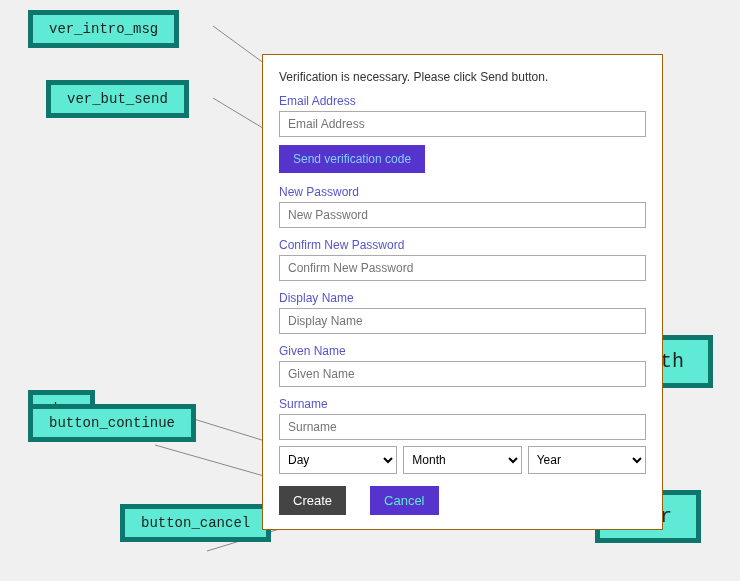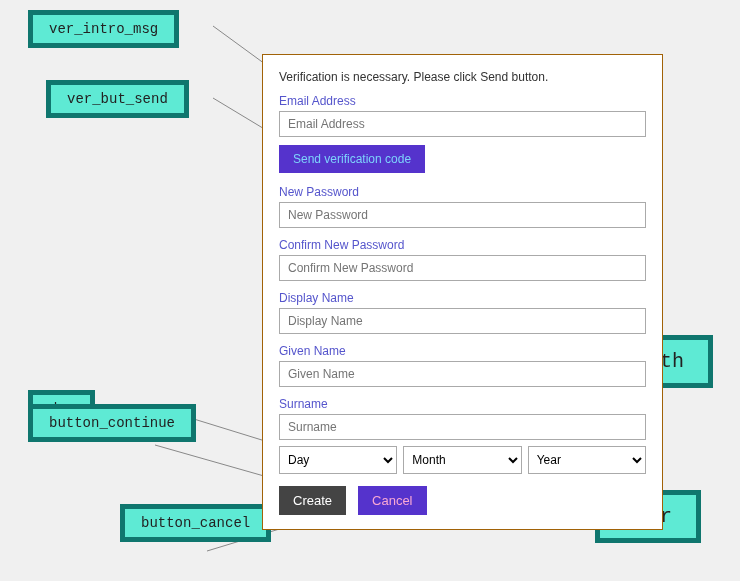--- a/index.html
+++ b/index.html
@@ -94,36 +94,36 @@
       border: 1px solid #aaa;
       padding: 5px 4px;
       font-size: 12px;
       background: white;
       cursor: pointer;
       appearance: auto;
     }
 
     .action-row {
       display: flex;
-      gap: 12px;
+      gap: 24px;
       margin-top: 12px;
     }
 
     .create-btn {
       background: #444;
       color: white;
       border: none;
       padding: 7px 14px;
       font-size: 13px;
       cursor: pointer;
     }
 
     .cancel-btn {
       background: #5533cc;
-      color: #f9a8d4;
+      color: #5eead4;
       border: none;
       padding: 7px 14px;
       font-size: 13px;
       cursor: pointer;
     }
   </style>
 </head>
 <body>
 
 <svg class="connectors">

